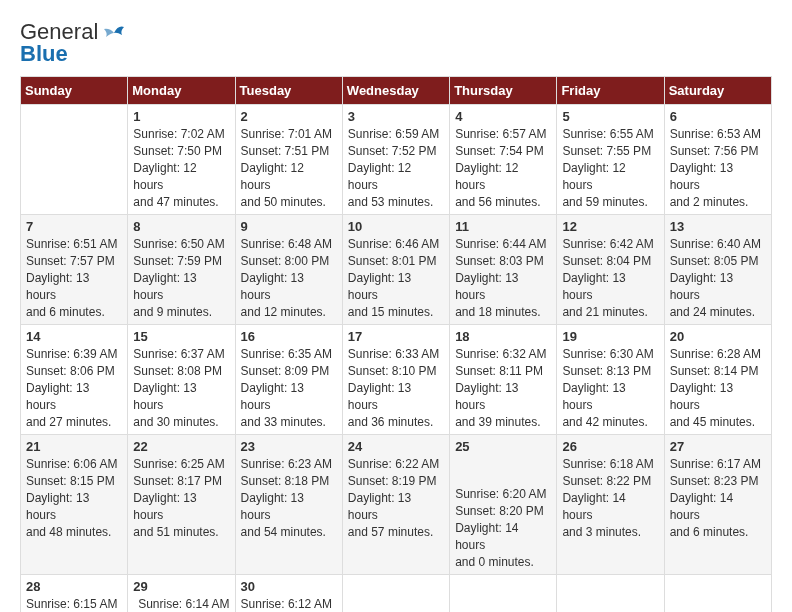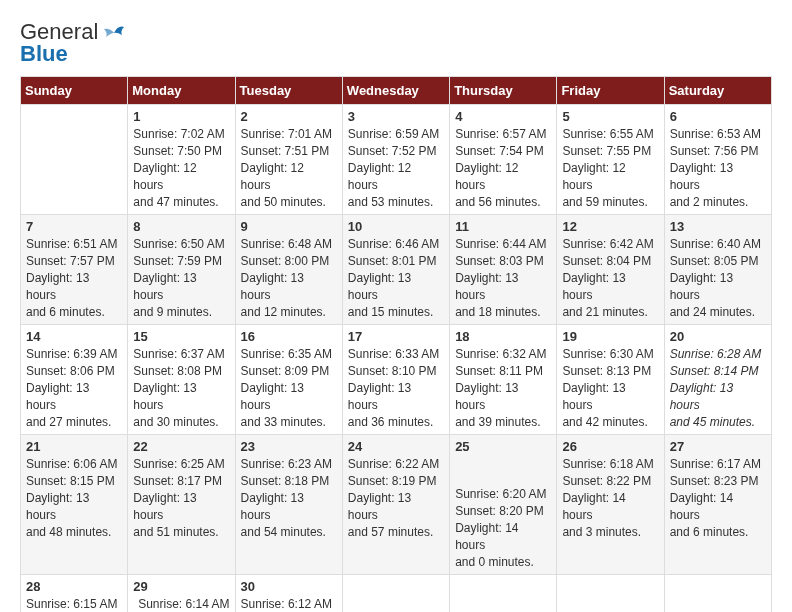--- a/index.html
+++ b/index.html
@@ -241,21 +241,21 @@
         </td>
         <td>
           <span class="day-number">19</span>
           <div class="day-info" style="white-space: pre-line;">Sunrise: 6:30 AM
 Sunset: 8:13 PM
 Daylight: 13 hours
 and 42 minutes.</div>
         </td>
         <td>
           <span class="day-number">20</span>
-          <div class="day-info" style="white-space: pre-line; font-style: italic;">Sunrise: 6:28 AM
+          <div class="day-info" style="white-space: pre-line;">Sunrise: 6:28 AM
 Sunset: 8:14 PM
 Daylight: 13 hours
 and 45 minutes.</div>
         </td>
       </tr>
       <tr>
         <td>
           <span class="day-number">21</span>
           <div class="day-info" style="white-space: pre-line;">Sunrise: 6:06 AM
 Sunset: 8:15 PM

